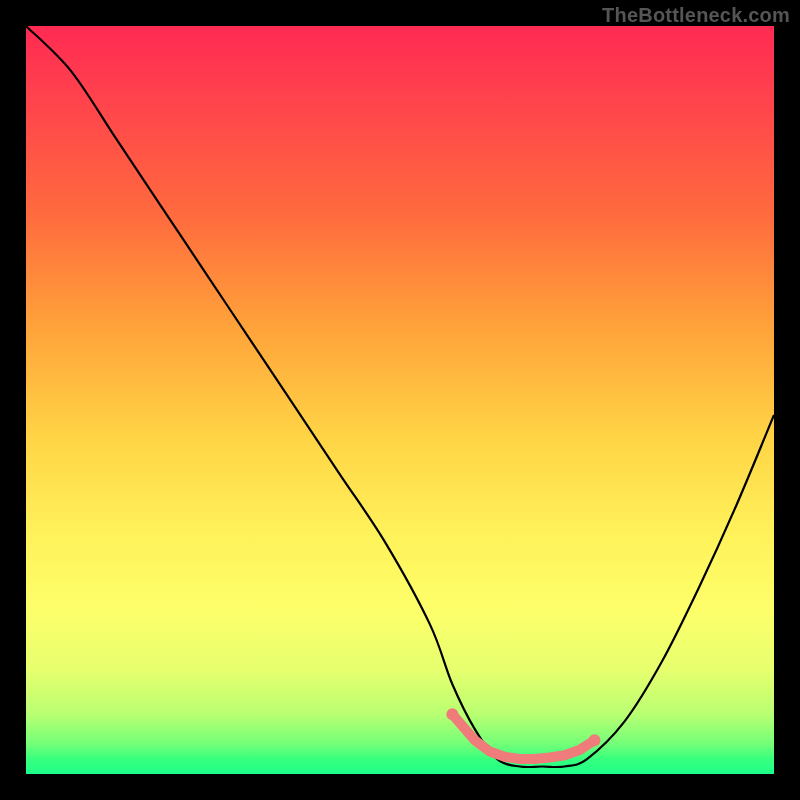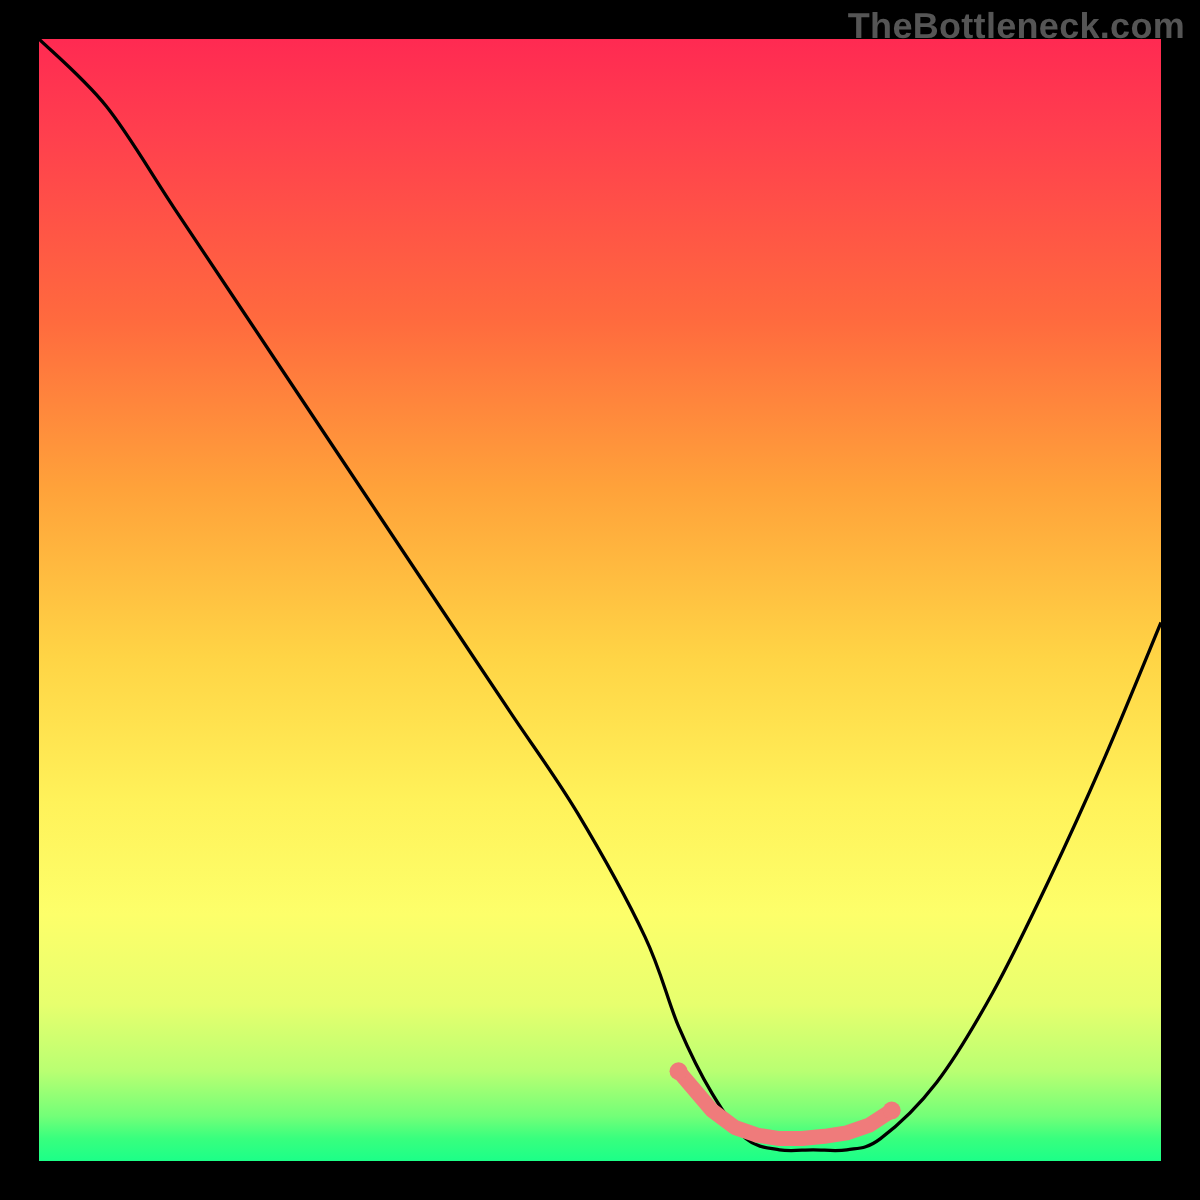--- a/index.html
+++ b/index.html
@@ -15,21 +15,21 @@
     position: relative;
     width: 800px;
     height: 800px;
     background: #000;
   }
   .watermark {
     position: absolute;
     top: 4px;
     right: 10px;
     color: #555;
-    font-size: 24px;
+    font-size: 20px;
     font-weight: bold;
     letter-spacing: 0.2px;
     user-select: none;
   }
   .plot {
     position: absolute;
     left: 26px;
     top: 26px;
     width: 748px;
     height: 748px;

